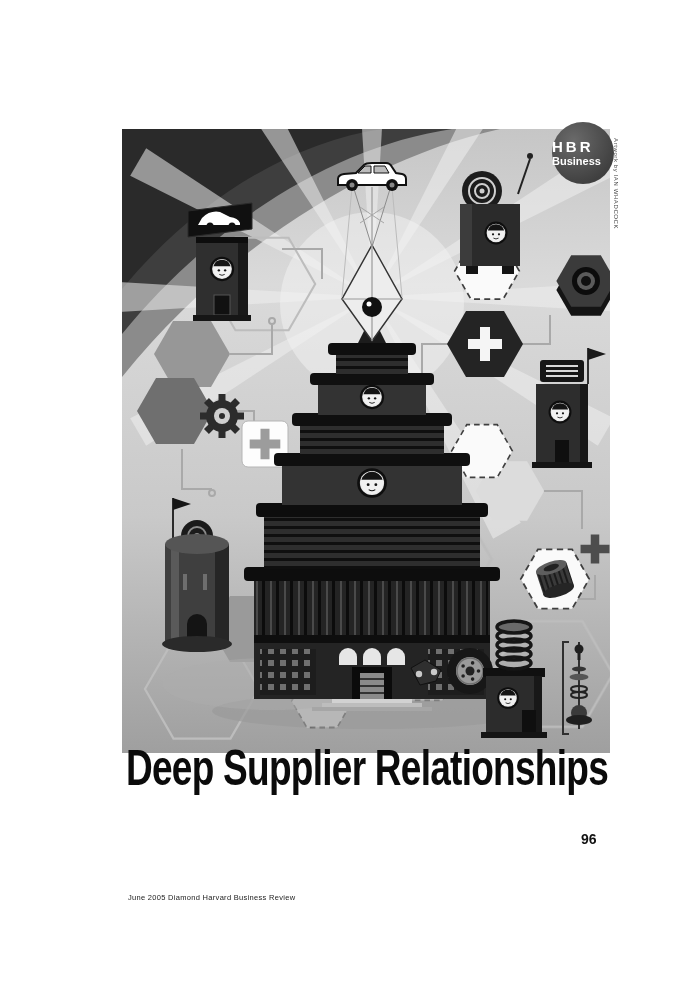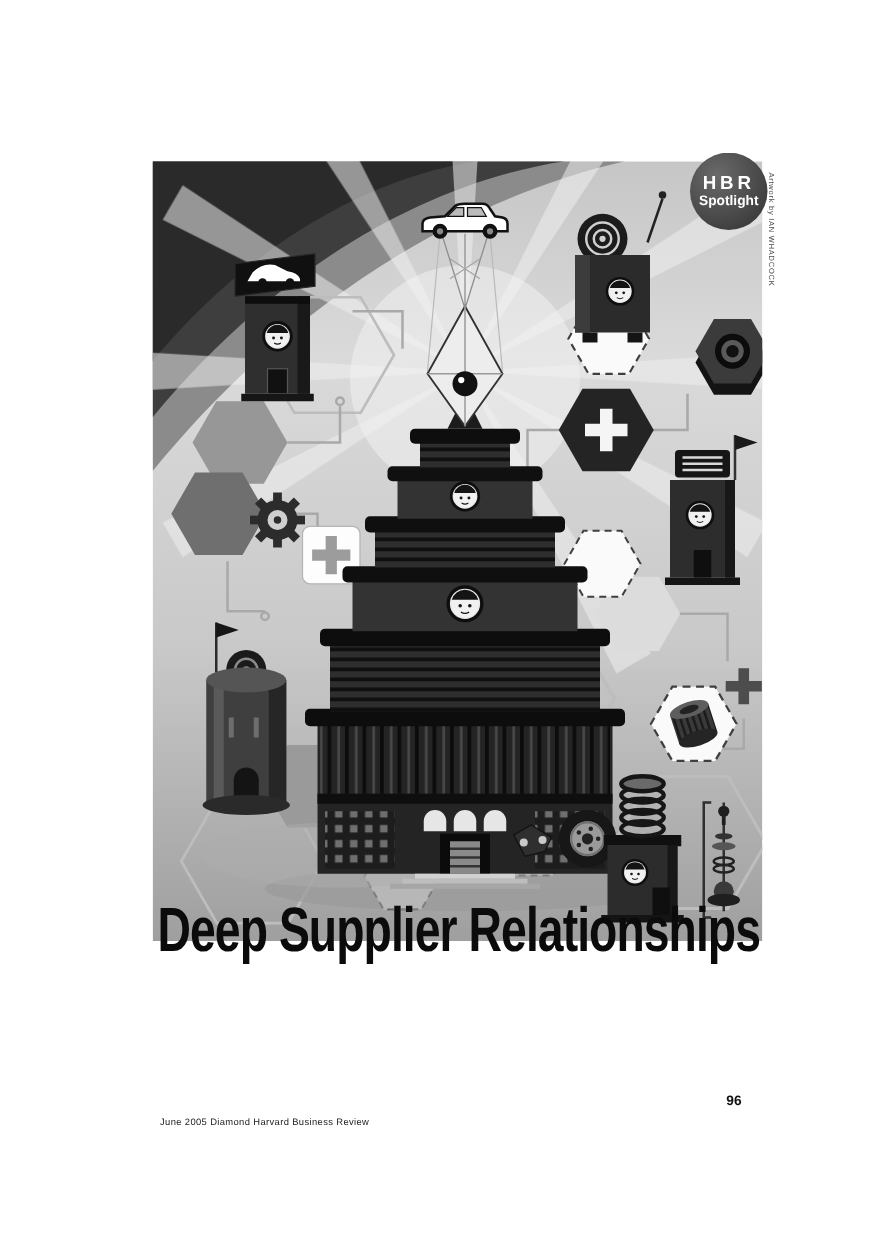--- a/index.html
+++ b/index.html
@@ -1,38 +1,38 @@
 <!DOCTYPE html>
 <html><head>
 <meta charset="utf-8">
 <style>
   html,body{margin:0;padding:0;background:#fff;}
   .page{position:relative;width:700px;height:992px;background:#ffffff;overflow:hidden;
         font-family:"Liberation Sans",sans-serif;}
   .artwork{position:absolute;left:122px;top:129px;width:488px;height:624px;overflow:hidden;}
   .badge{position:absolute;left:552px;top:122px;width:62px;height:62px;border-radius:50%;
          background:radial-gradient(circle at 35% 30%,#6a6a6a,#3f3f3f 75%);
-         display:flex;flex-direction:column;align-items:center;justify-content:center;
+         display:flex;flex-direction:column;align-items:flex-start;justify-content:center;
          color:#fff;z-index:5;}
   .badge .l1{font-size:15px;font-weight:bold;letter-spacing:3px;line-height:1.1;}
   .badge .l2{font-size:11px;font-weight:bold;line-height:1.1;}
   .credit{position:absolute;left:613px;top:138px;writing-mode:vertical-rl;
           font-size:6px;letter-spacing:.6px;color:#4a4a4a;}
-  .title-wrap{position:absolute;left:124px;top:716px;width:488px;height:60px;}
+  .title-wrap{position:absolute;left:124px;top:740px;width:488px;height:60px;}
   .footer{position:absolute;left:128px;top:893px;font-size:7.5px;letter-spacing:.3px;color:#222;}
-  .pagenum{position:absolute;left:581px;top:875px;font-size:11px;font-weight:bold;color:#111;}
+  .pagenum{position:absolute;left:581px;top:831px;font-size:14px;font-weight:bold;color:#111;}
 </style>
 </head>
 <body>
 
 <div class="page">
 
   <div class="badge">
     <div class="l1">HBR</div>
-    <div class="l2">Spotlight</div>
+    <div class="l2">Business</div>
   </div>
 
   <div class="credit">Artwork by IAN WHADCOCK</div>
 
   <div class="artwork">
   <svg width="488" height="624" viewBox="0 0 488 624" xmlns="http://www.w3.org/2000/svg">
     <defs>
       <linearGradient id="bgGrad" x1="0" y1="0" x2="0" y2="1">
         <stop offset="0" stop-color="#c6c6c6"></stop>
         <stop offset="0.25" stop-color="#dadada"></stop>

